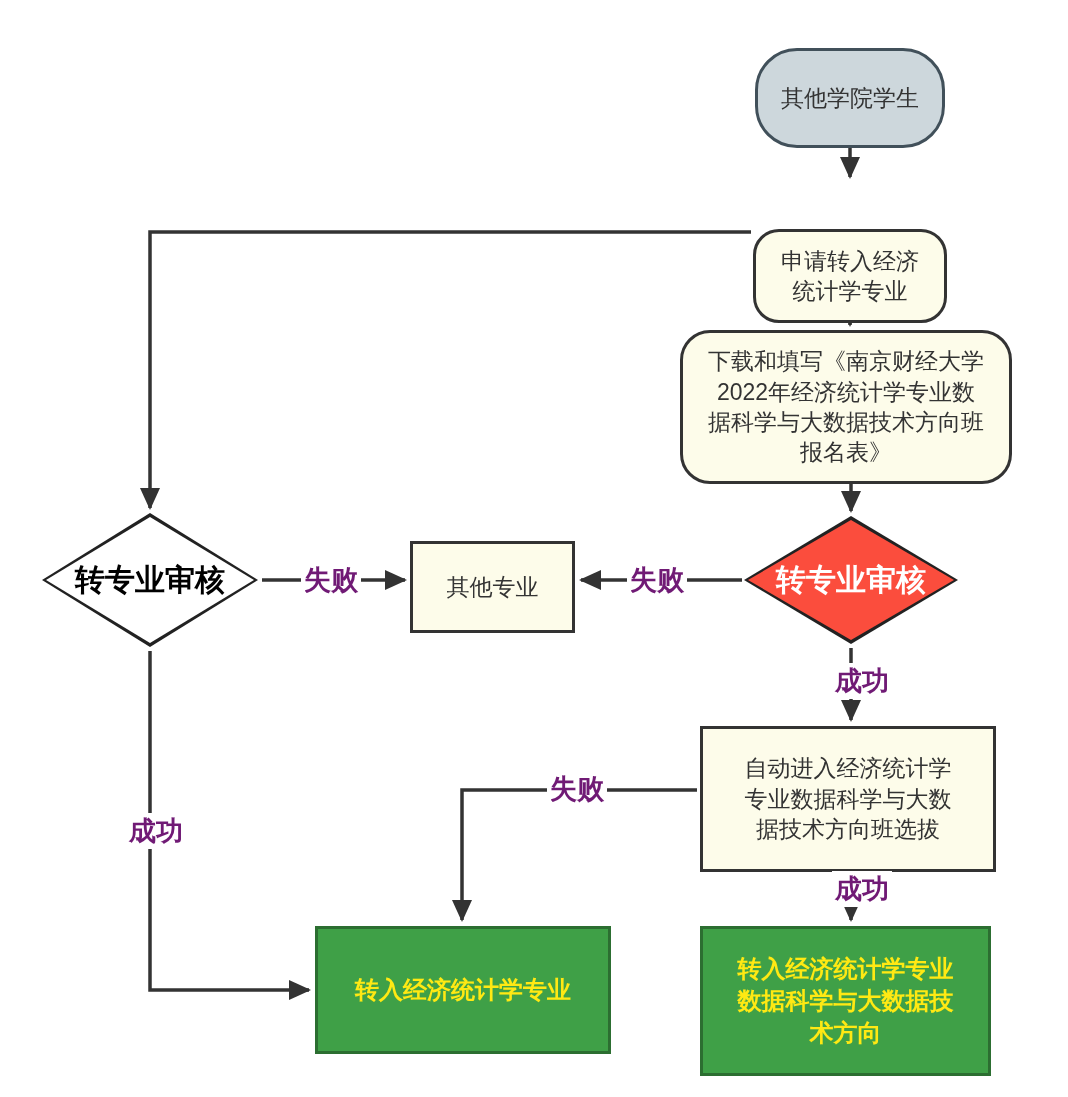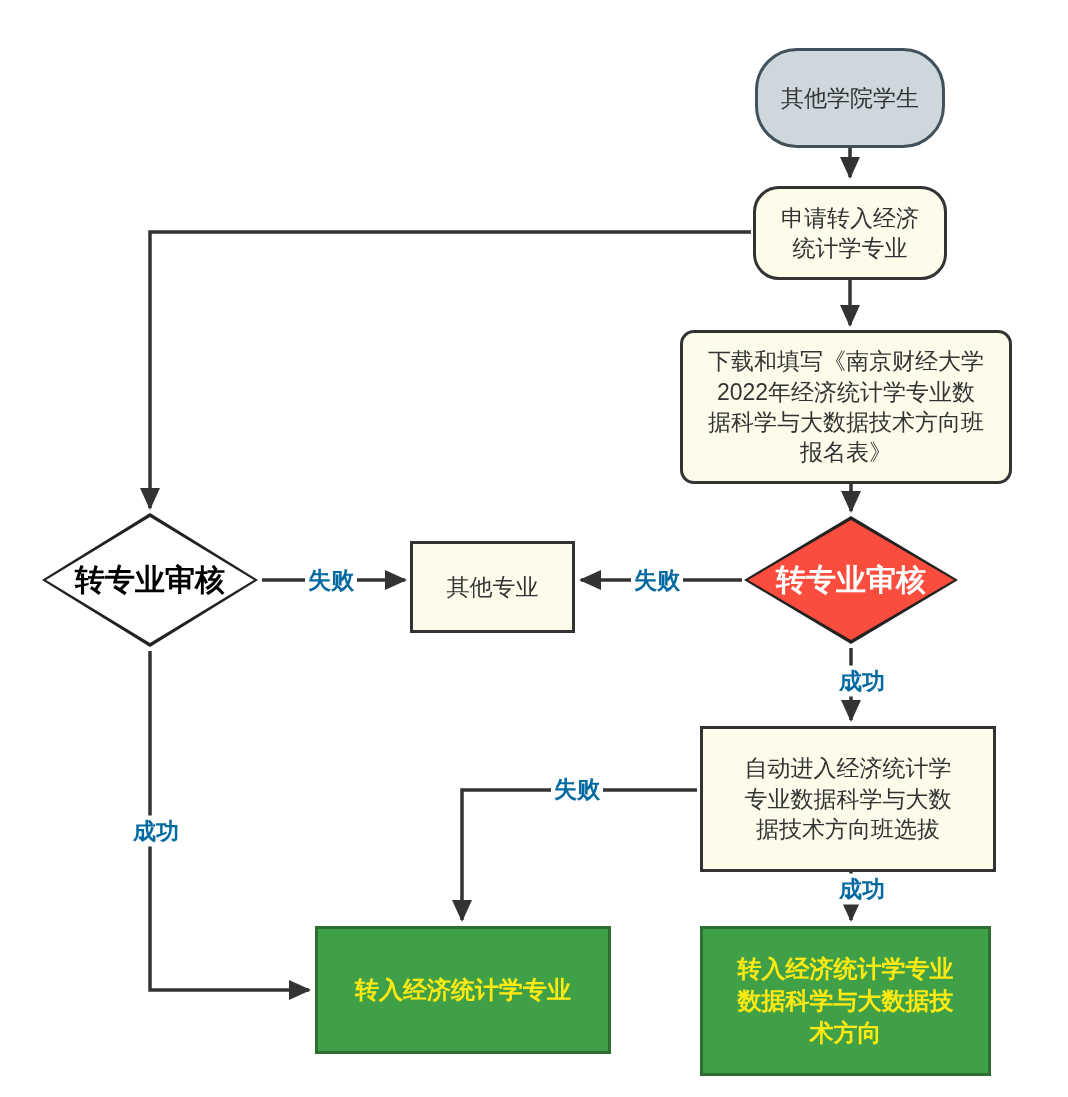--- a/index.html
+++ b/index.html
@@ -11,42 +11,42 @@
     overflow:hidden;
   }
   #edges-svg{position:absolute;left:0;top:0;width:1068px;height:1097px;}
   .node{
     position:absolute;box-sizing:border-box;
     display:flex;align-items:center;justify-content:center;
     text-align:center;color:#333;
   }
   .node .txt{white-space:pre-line;line-height:1.32;}
   .stadium{background:#cdd7dc;border:3px solid #41505a;border-radius:42px;font-size:23px;}
-  .rounded{background:#fdfcea;border:3px solid #333;border-radius:26px;font-size:23px;}
-  .rounded-big{background:#fdfcea;border:3px solid #333;border-radius:14px;font-size:23px;}
+  .rounded{background:#fdfcea;border:3px solid #333;border-radius:26px;font-size:23px;margin-top:43px;}
+  .rounded-big{background:#fdfcea;border:3px solid #333;border-radius:30px;font-size:23px;}
   .rect{background:#fdfcea;border:3px solid #333;font-size:23px;}
   .green{background:#3fa047;border:3px solid #2c6e31;color:#ffe913;font-weight:bold;font-size:24px;}
   .diamond{position:absolute;display:flex;align-items:center;justify-content:center;}
   .diamond .shape-outer{
     position:absolute;inset:0;
     clip-path:polygon(50% 0,100% 50%,50% 100%,0 50%);
     background:#222;
   }
   .diamond .shape-inner{
     position:absolute;inset:4px;
     clip-path:polygon(50% 0,100% 50%,50% 100%,0 50%);
   }
   .diamond.red .shape-inner{background:#fb4d3d;}
   .diamond.white .shape-inner{background:#ffffff;}
   .diamond .txt{position:relative;font-weight:bold;font-size:30px;z-index:2;}
   .diamond.red .txt{color:#ffffff;}
   .diamond.white .txt{color:#000000;}
   .edge-label{
     position:absolute;transform:translate(-50%,-50%);
-    color:#0369a1;font-weight:bold;font-size:23px;
+    color:#701a75;font-weight:bold;font-size:27px;
     background:#ffffff;padding:0 3px;z-index:3;white-space:nowrap;
   }
 </style>
 </head>
 <body>
 
 <div id="stage">
 
   <svg id="edges-svg" viewBox="0 0 1068 1097" xmlns="http://www.w3.org/2000/svg">
     <defs>

